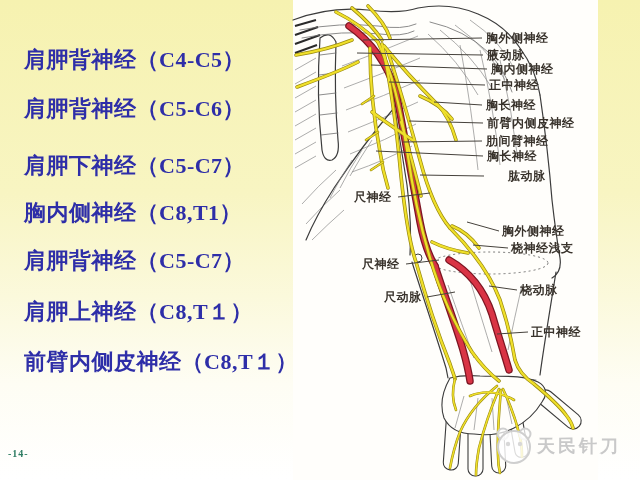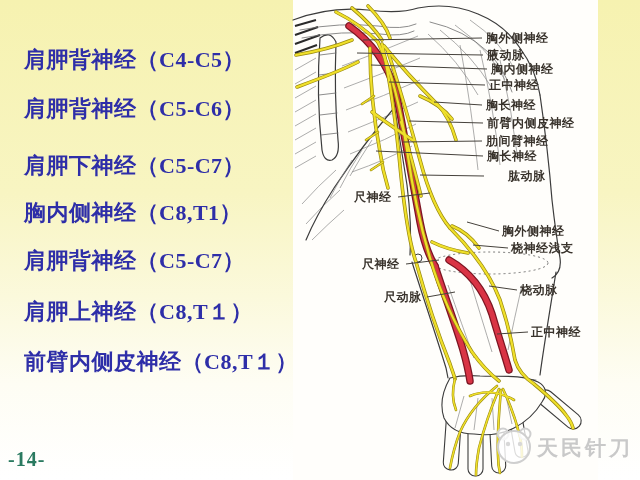--- a/index.html
+++ b/index.html
@@ -8,22 +8,22 @@
        font-family:"Liberation Serif", serif;}
   .stage{position:absolute;left:0;top:0;width:640px;height:480px;}
   svg{position:absolute;left:0;top:0;}
   
   .nlist-item{position:absolute;left:24px;color:#2e2ea8;font-size:22px;font-weight:bold;
               white-space:nowrap;letter-spacing:0.5px;}
   
   .dlabel{position:absolute;color:#38322b;font-size:12px;line-height:13px;white-space:nowrap;
           font-weight:bold;letter-spacing:0.5px;}
   
-  .pagenum{position:absolute;left:8px;top:448px;color:#2a7a60;font-size:20px;font-weight:bold;letter-spacing:1px;}
-  .watermark{position:absolute;left:537px;top:434px;color:#c9c9c9;font-size:21px;font-weight:bold;
+  .pagenum{position:absolute;left:8px;top:448px;color:#2a7a60;font-size:10px;font-weight:bold;letter-spacing:1px;}
+  .watermark{position:absolute;left:537px;top:434px;color:#c9c9c9;font-size:18px;font-weight:bold;
              letter-spacing:3px;white-space:nowrap;}
   
   .ink{stroke:#3c3c3c;fill:none;stroke-width:1.2;stroke-linecap:round;}
   .ink-thin{stroke:#6e6e6e;fill:none;stroke-width:0.8;stroke-linecap:round;}
   .hatch{stroke:#8a8a8a;fill:none;stroke-width:0.7;}
   .hatch-dark{stroke:#2a2a2a;fill:none;stroke-width:2;}
   .artery-o use{stroke:#7c1522;stroke-width:7.5;fill:none;stroke-linecap:round;}
   .artery-f use{stroke:#d93445;stroke-width:5;fill:none;stroke-linecap:round;}
   .nerve-o use{stroke:#9a8a10;stroke-width:3.6;fill:none;stroke-linecap:round;}
   .nerve-f use{stroke:#f0e02a;stroke-width:2.2;fill:none;stroke-linecap:round;}

